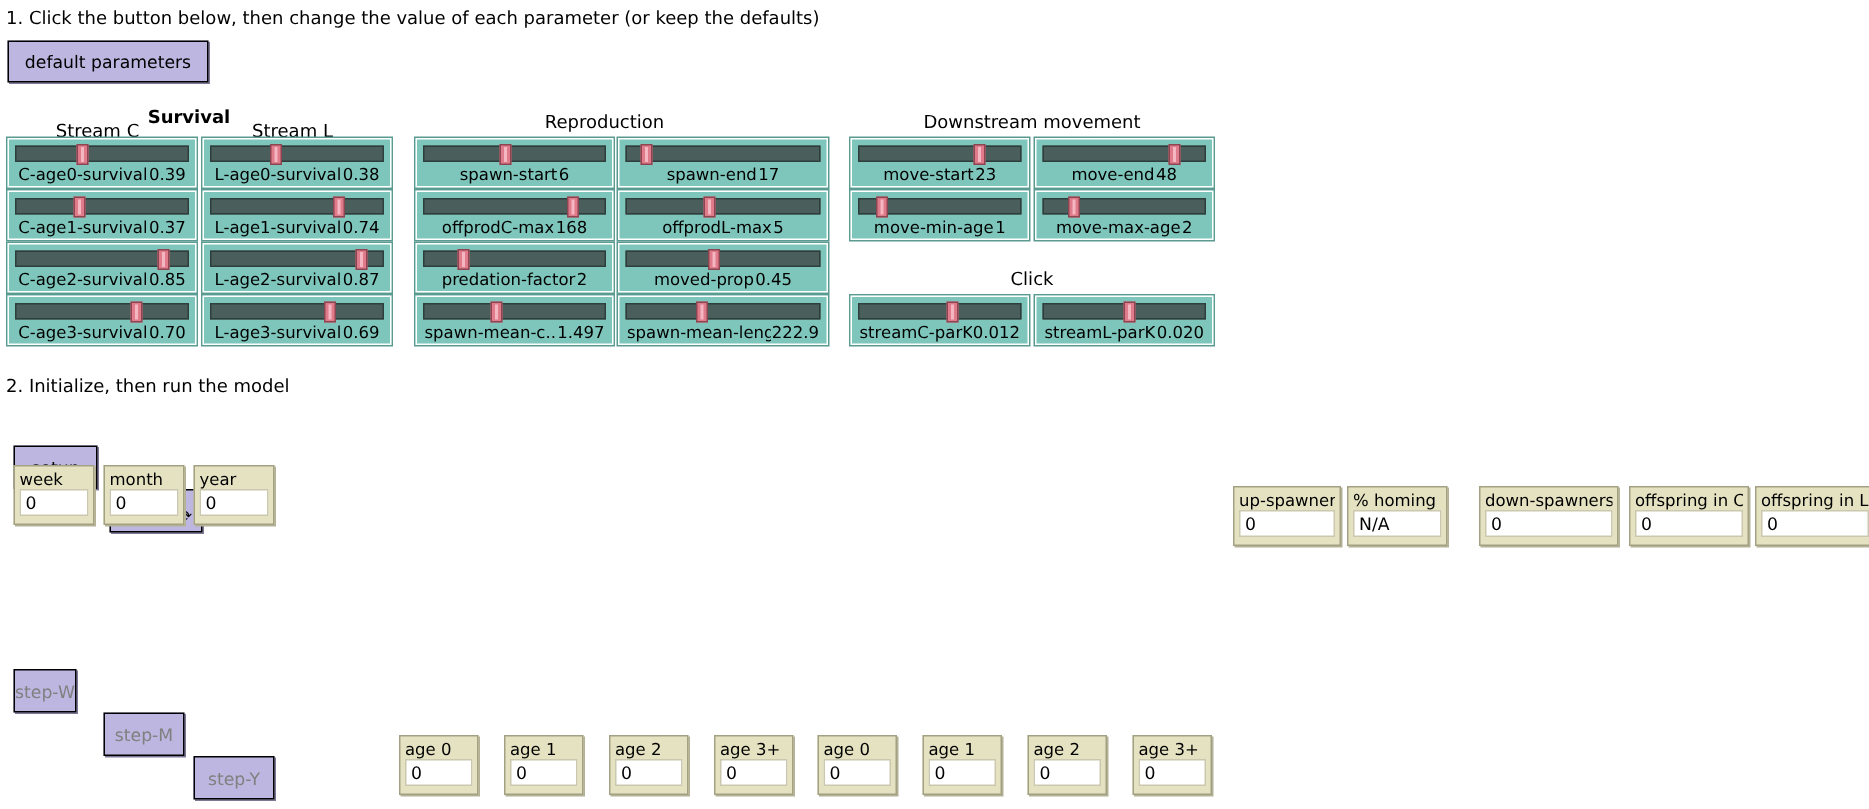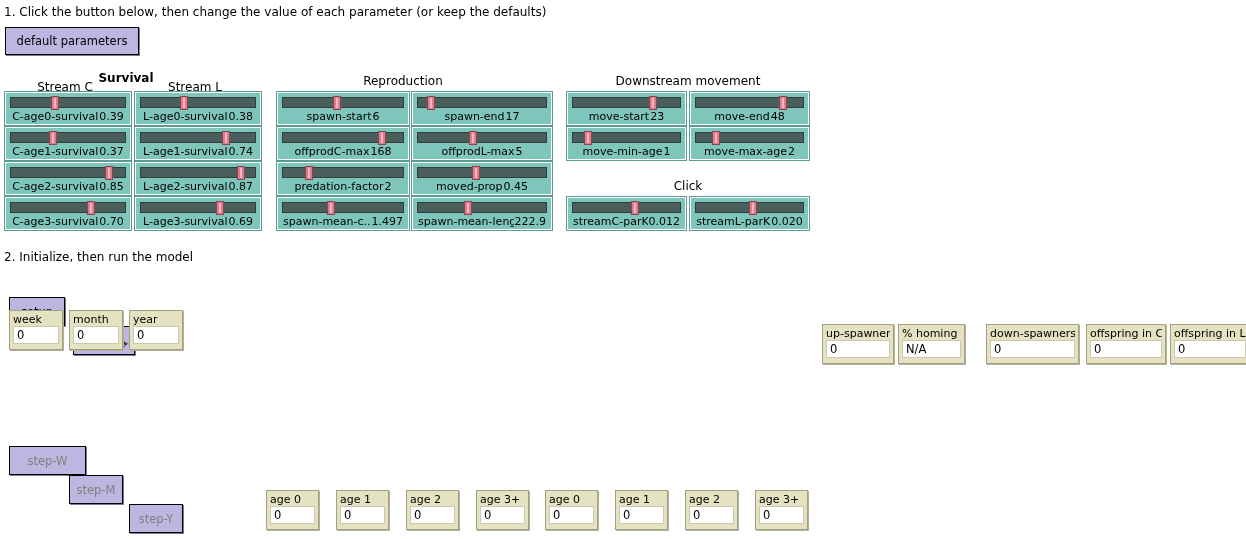--- a/index.html
+++ b/index.html
@@ -409,21 +409,21 @@
     <div class="monitor" style="position: absolute; left: 60px; top: 0px; width: 54px; height: 40px;">
       <div class="mlabel">month</div>
       <div class="mvalue">0</div>
     </div>
     <div class="monitor" style="position: absolute; left: 120px; top: 0px; width: 54px; height: 40px;">
       <div class="mlabel">year</div>
       <div class="mvalue">0</div>
     </div>
   </div>
 
-<div class="abs nl-button disabled" style="left:9px; top:360px; width:77px; height:29px;">
+<div class="abs nl-button disabled" style="left:9px; top:360px; width:42px; height:29px;">
   <span>step-W</span>
 </div>
 <div class="abs nl-button disabled" style="left:69px; top:360px; width:54px; height:29px;">
   <span>step-M</span>
 </div>
 <div class="abs nl-button disabled" style="left:129px; top:360px; width:54px; height:29px;">
   <span>step-Y</span>
 </div>
 
 <div class="abs" id="age-monitors-c" style="left:266px; top:490px;">

